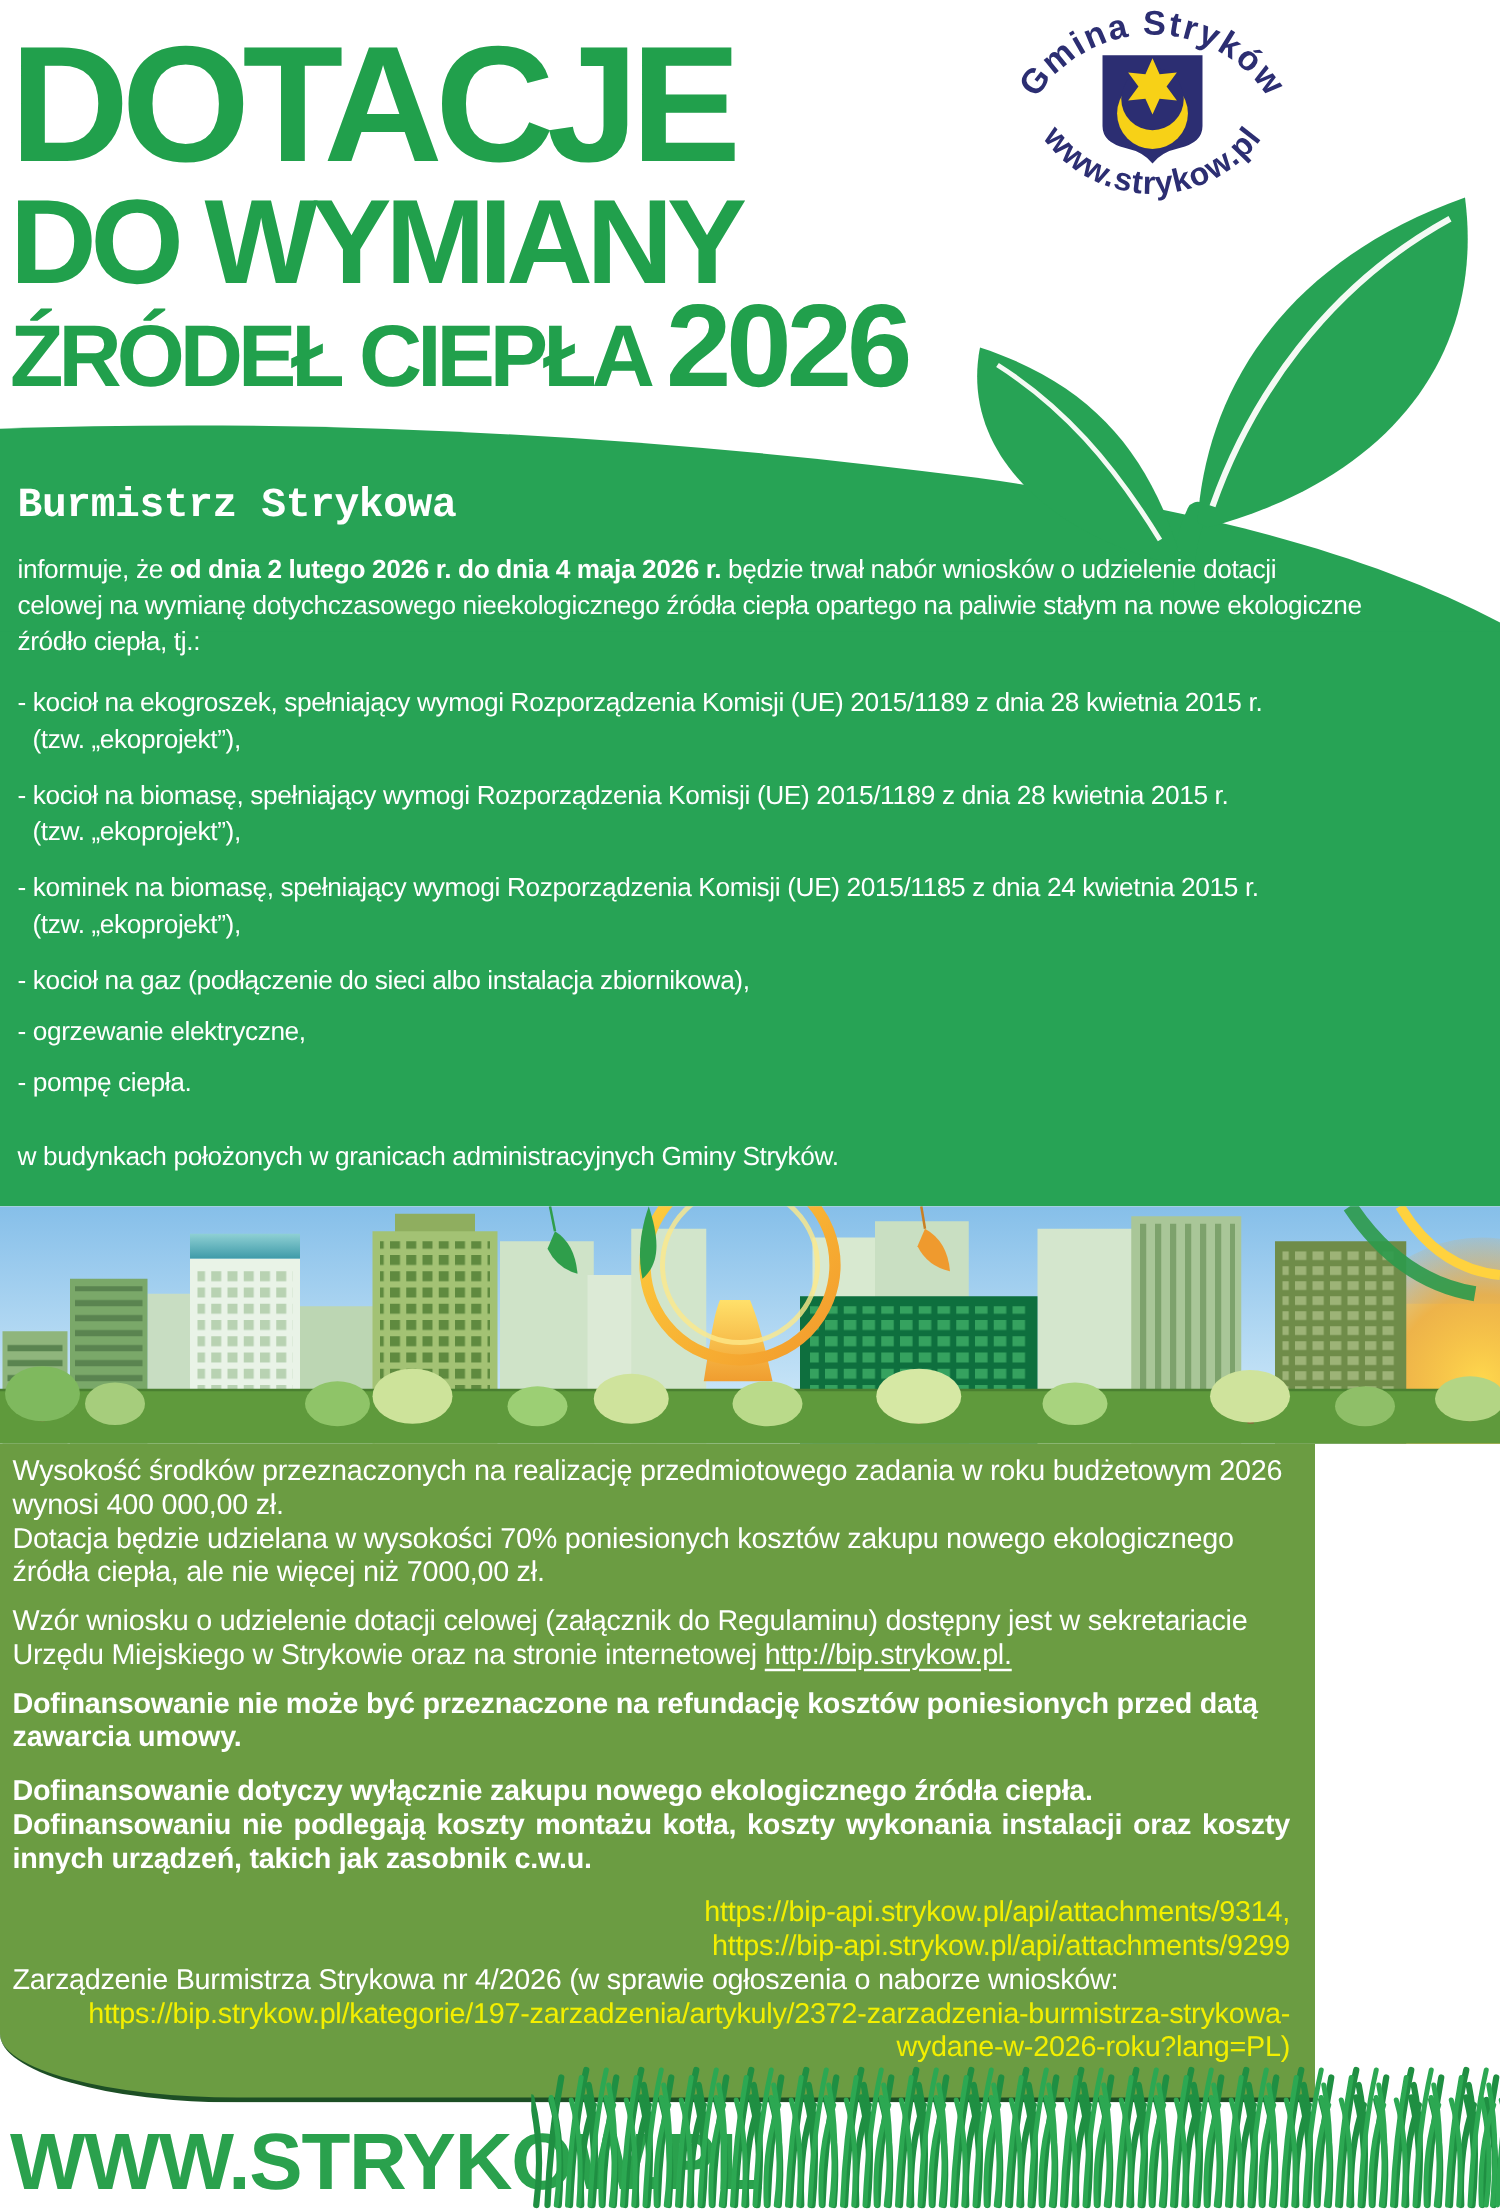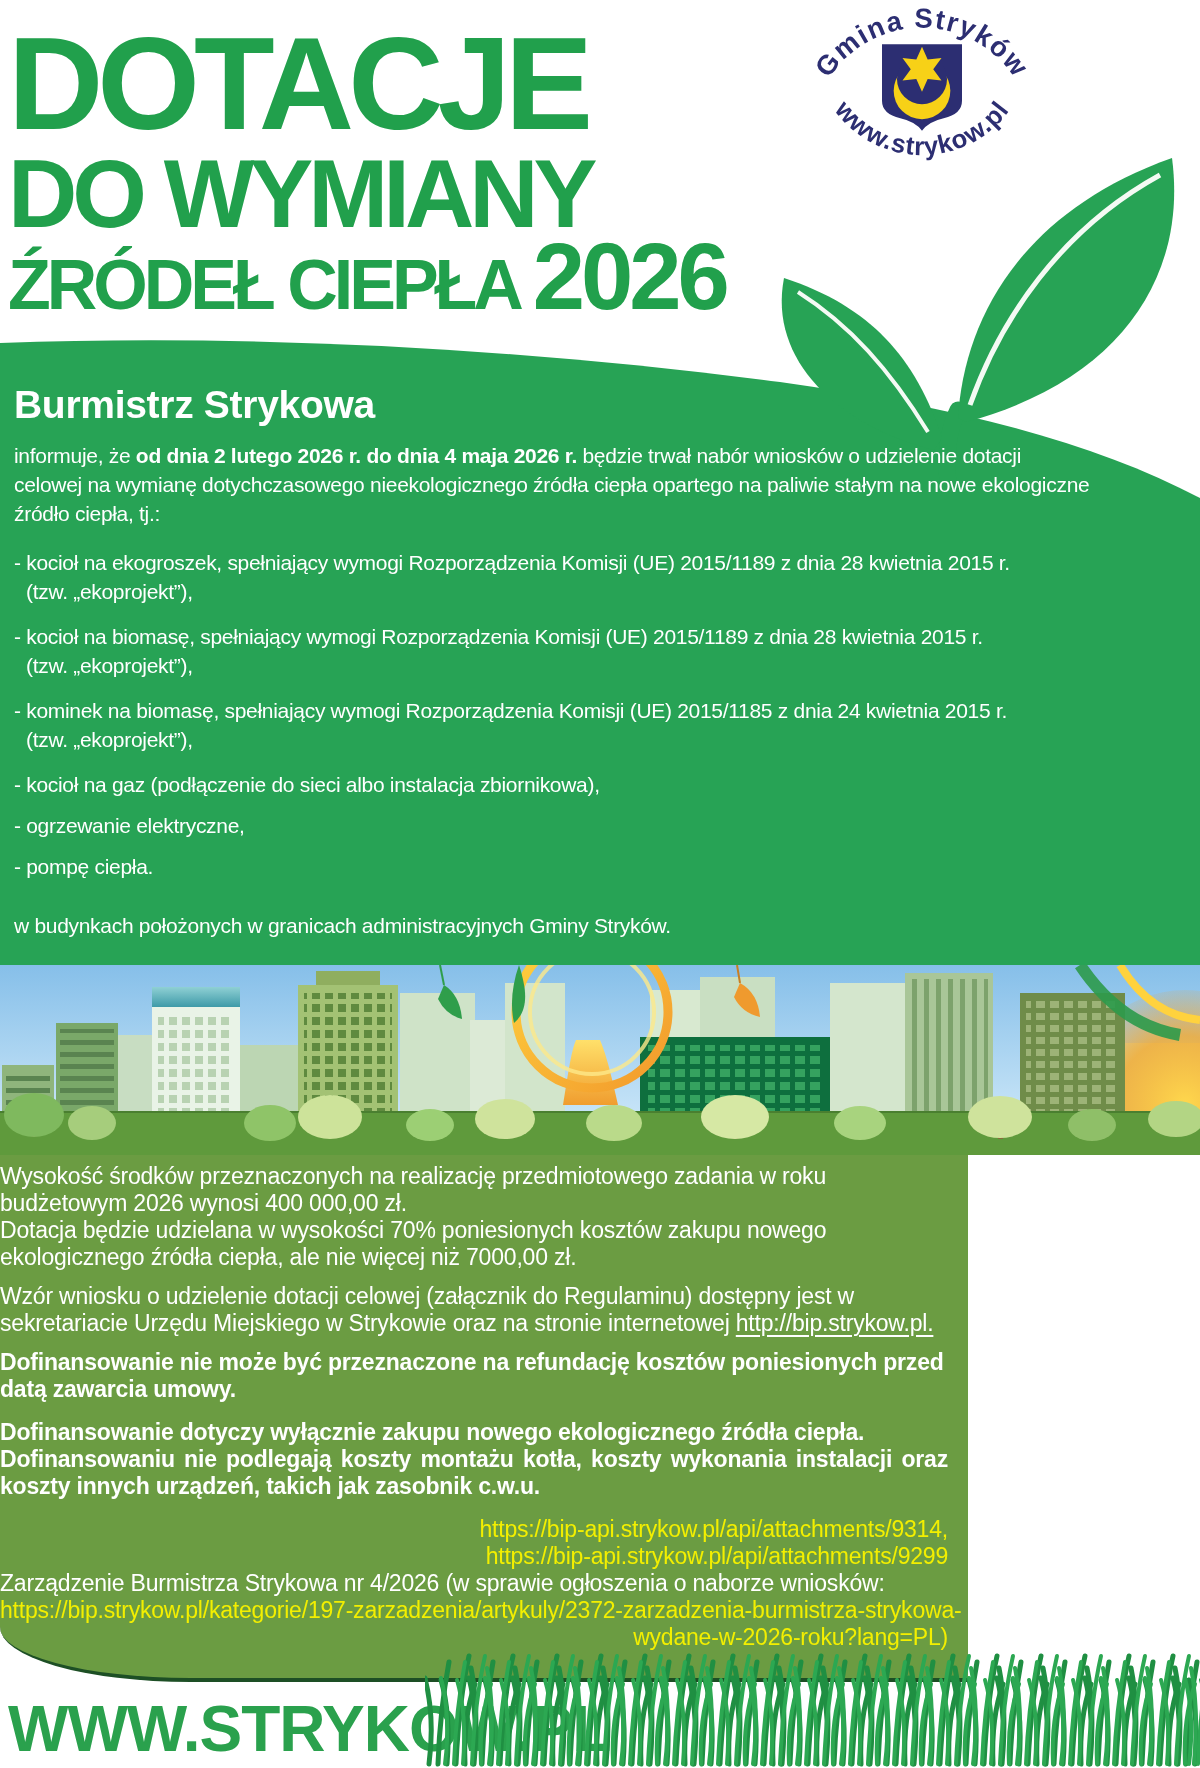--- a/index.html
+++ b/index.html
@@ -18,35 +18,35 @@
 
   
   .sprout{position:absolute;left:720px;top:120px;width:480px;height:370px;z-index:2;}
 
   
   .hero-curve{position:absolute;left:0;top:330px;width:1200px;height:180px;z-index:1;}
   .green-solid{position:absolute;left:0;top:505px;width:1200px;height:460px;background:#27a355;z-index:1;}
   .green-content{position:absolute;left:0;top:343px;width:1200px;height:622px;z-index:4;
       box-sizing:border-box;padding:44px 26px 0 14px;color:#ffffff;
       font-size:21px;line-height:29px;letter-spacing:-0.3px;}
-  .green-content .heading{font-size:39px;font-weight:bold;line-height:36px;margin:0 0 18px 0;}
+  .green-content .heading{font-size:33px;font-weight:bold;line-height:36px;margin:0 0 18px 0;font-family:Liberation Mono, monospace;}
   .intro{max-width:1080px;margin:0 0 20px 0;}
   .pt-item{max-width:1080px;margin:0 0 16px 0;}
   .pt-item.short{margin:0 0 12px 0;}
   .pt-note{padding-left:12px;}
   .scope-note{margin-top:30px;text-underline-offset:5px;text-decoration-thickness:2px;}
 
   
   .city-band{position:absolute;left:0;top:965px;width:1200px;height:190px;z-index:1;}
 
   
-  .details{position:absolute;left:0;top:1155px;width:968px;height:527px;z-index:2;
+  .details{position:absolute;left:0;top:1155px;width:1052px;height:527px;z-index:2;
       box-sizing:border-box;background:#6b9c42;color:#ffffff;
       border-bottom:4px solid #1d4f25;border-bottom-left-radius:190px 55px;
-      padding:8px 20px 0 0;font-size:23px;line-height:27px;letter-spacing:-0.2px;}
+      padding:8px 20px 0 10px;font-size:23px;line-height:27px;letter-spacing:-0.2px;}
   .details .blk{max-width:1055px;margin:0 0 12px 0;}
   .details .blk.b2{}
   .details .blk.b3{margin-bottom:16px;}
   .details .bold{font-weight:bold;}
   .details .just{max-width:1168px;text-align:justify;}
   .link-white{color:#ffffff;text-decoration:underline;text-underline-offset:4px;}
   .link-yellow{color:#f3ef00;text-decoration:none;white-space:nowrap;display:block;text-align:right;}
   .link-indent{padding-left:58px;}
   .nowrapline{white-space:nowrap;max-width:1190px;}
 

